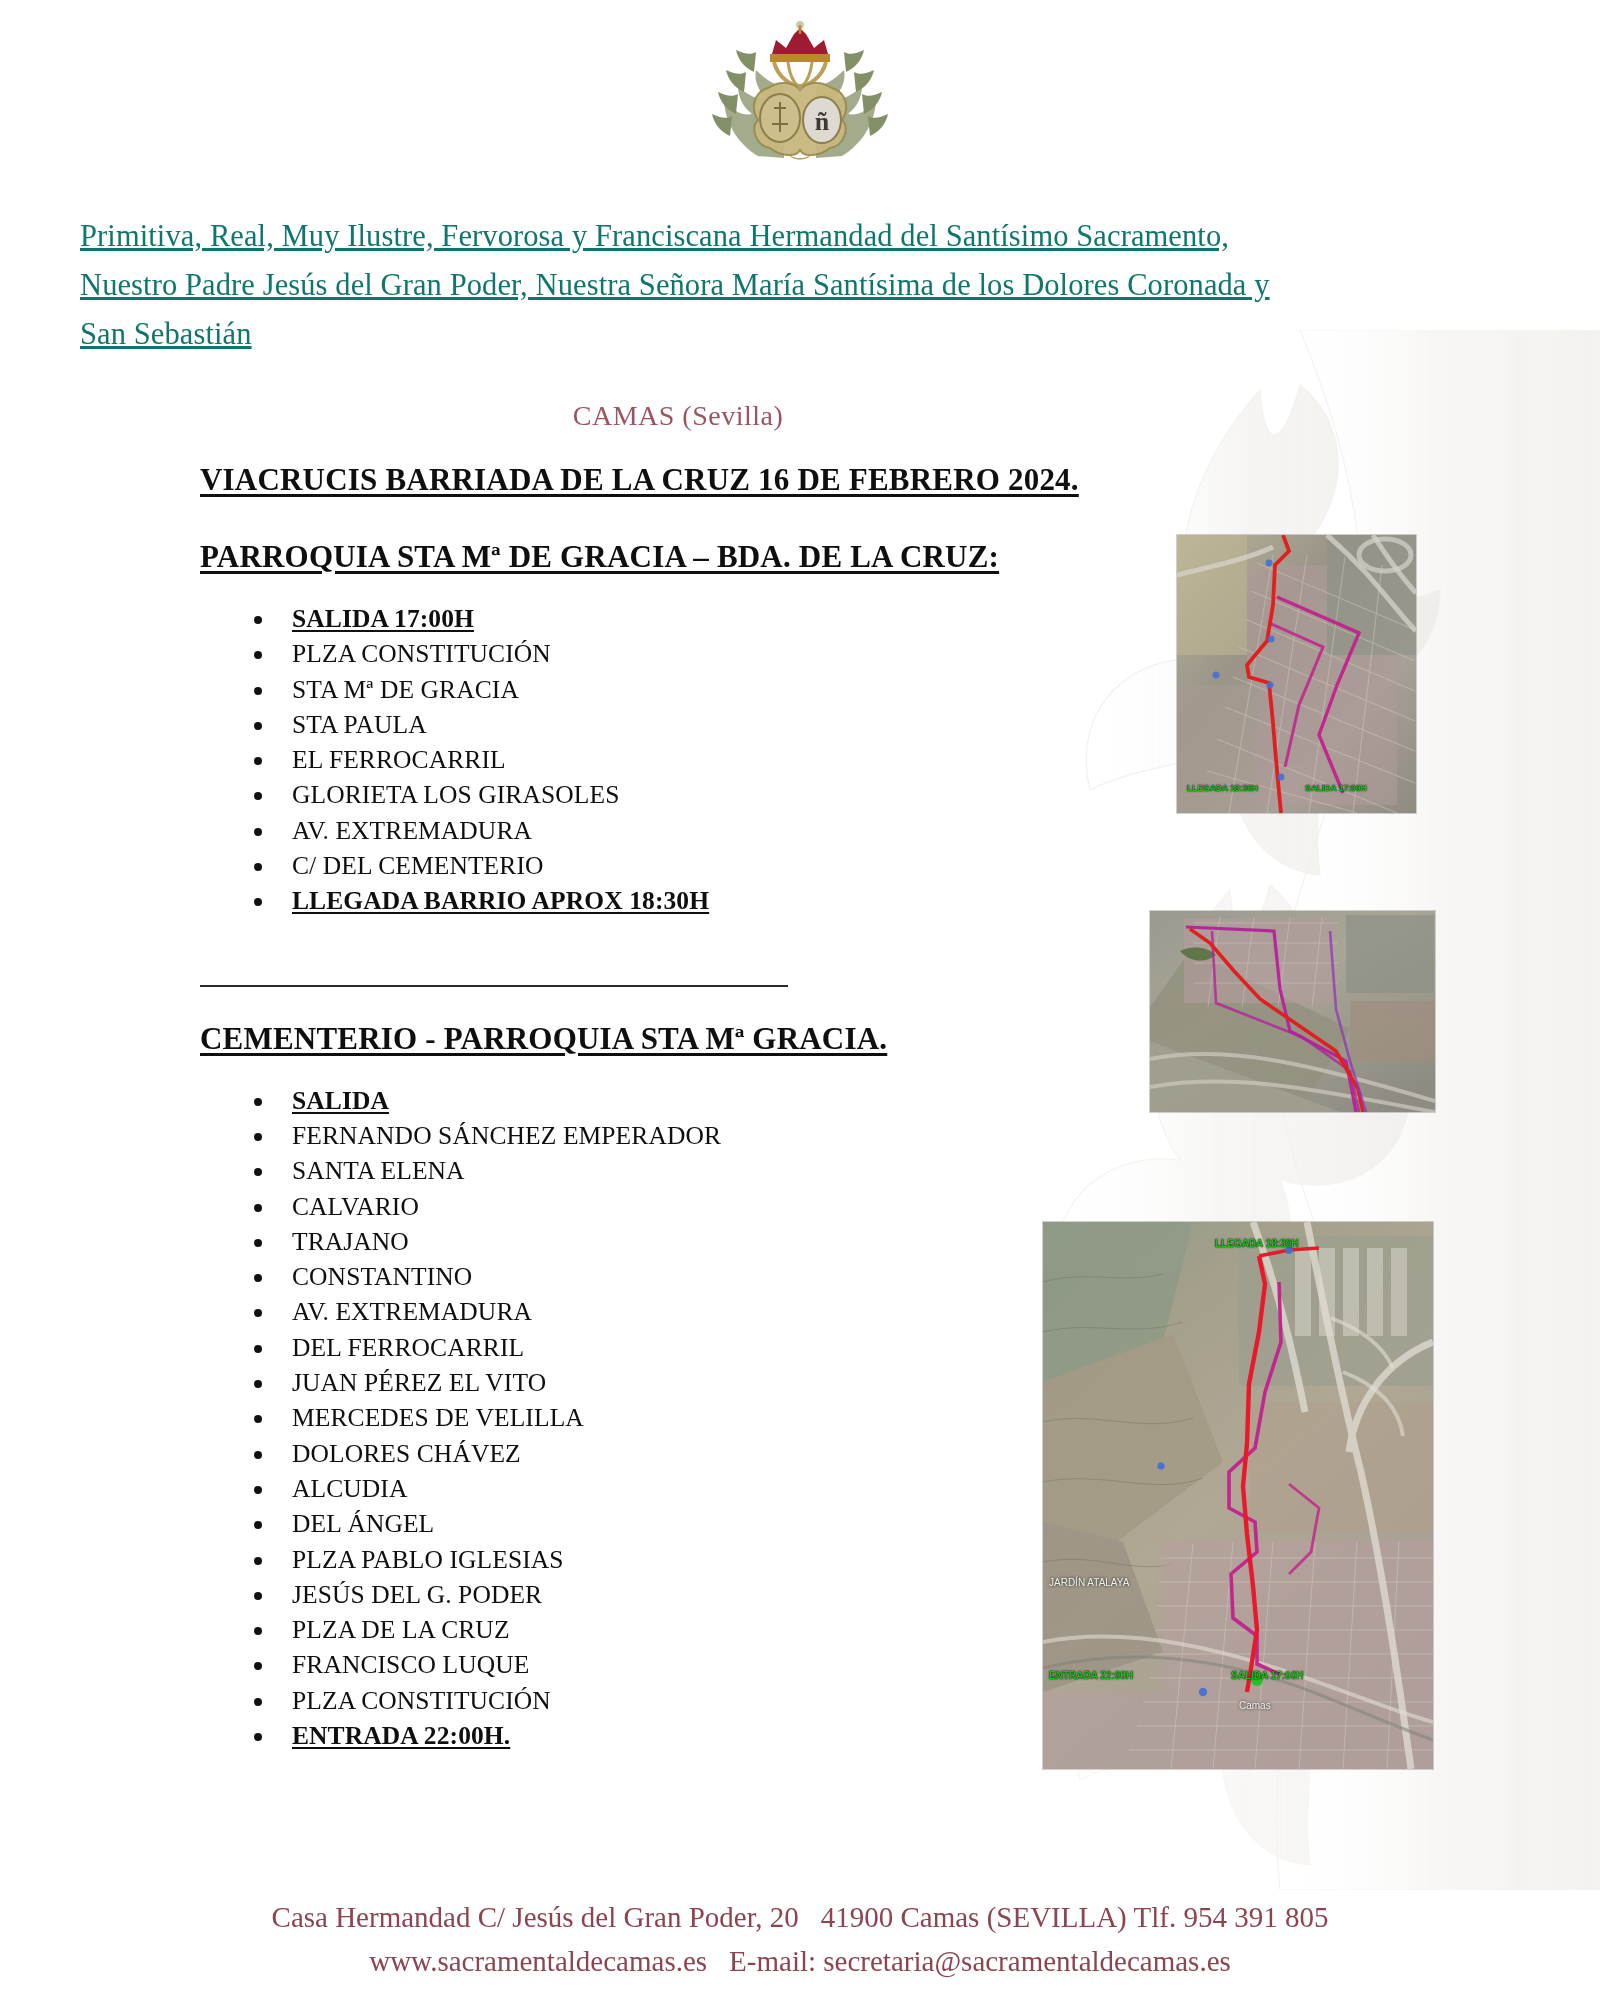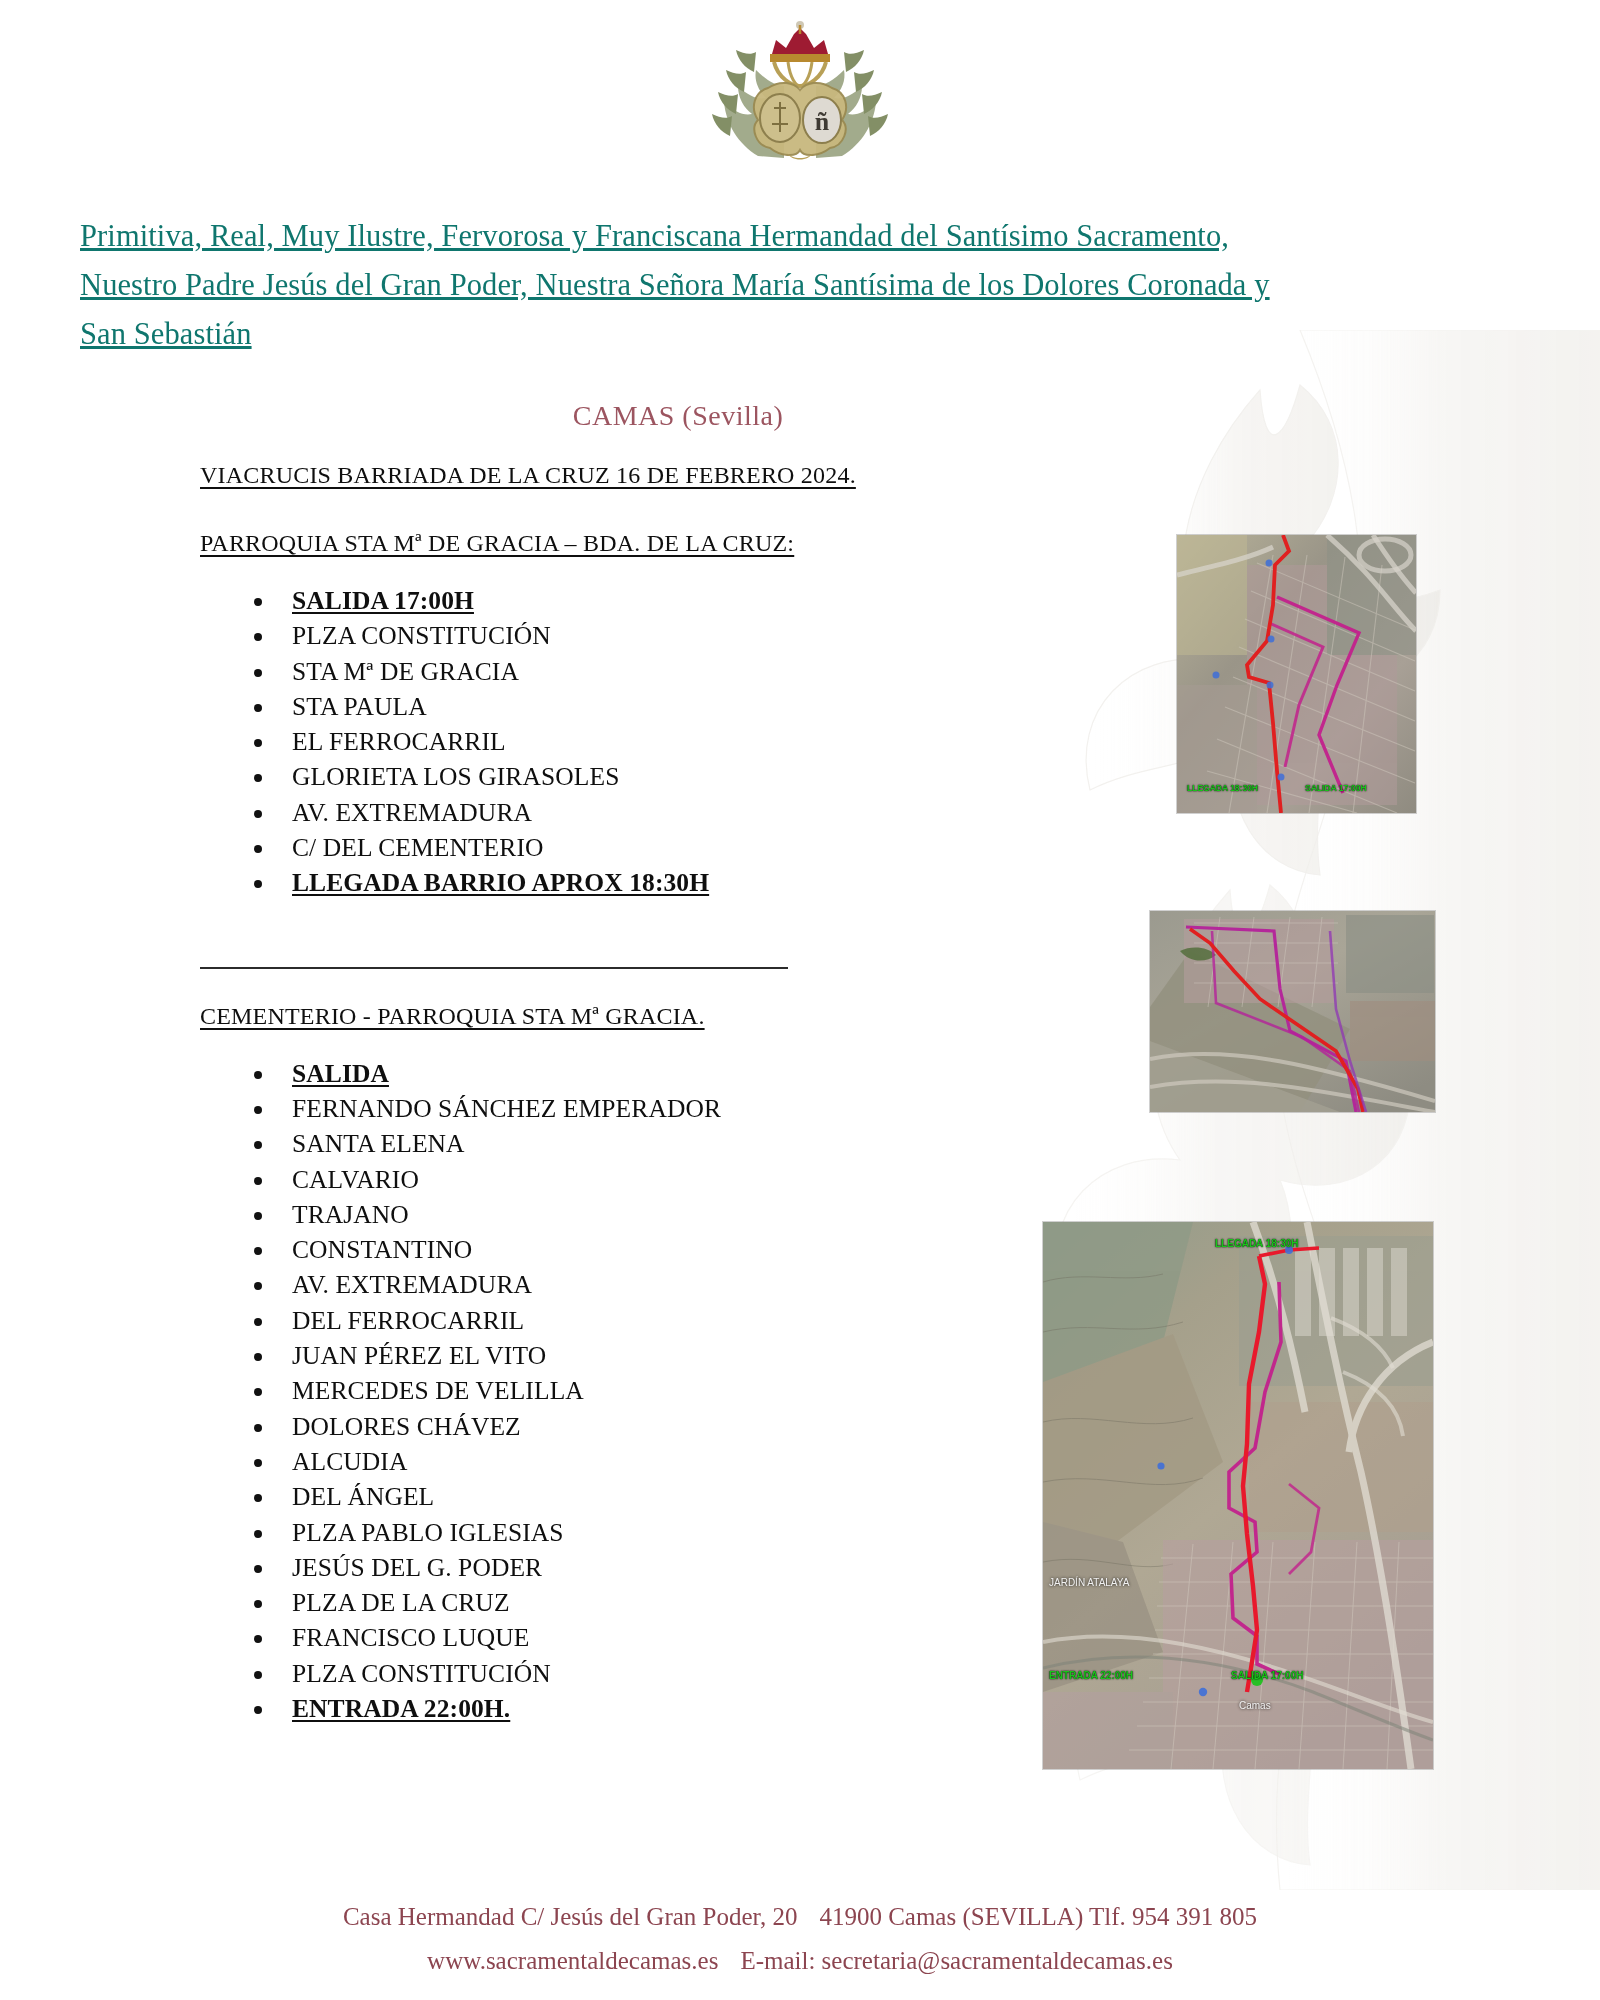--- a/index.html
+++ b/index.html
@@ -78,22 +78,22 @@
   
   .content {
     position: absolute;
     left: 200px;
     top: 462px;
     width: 890px;
     color: #0f0f0f;
   }
 
   .sec-head {
-    font-weight: normal;
-    font-size: 24px;
+    font-weight: bold;
+    font-size: 31px;
     letter-spacing: 0.2px;
     text-decoration: underline;
     text-underline-offset: 4px;
     margin: 0;
     white-space: nowrap;
   }
   .sec-head.h-main  { margin-top: 0; }
   .sec-head.h-sub   { margin-top: 41px; }
 
   ul.route {
@@ -136,21 +136,21 @@
   .sec2 { margin-top: 34px; }
 
   
   .footer {
     position: absolute;
     left: 0;
     width: 1600px;
     top: 1895px;
     text-align: center;
     color: #8c4550;
-    font-size: 25px;
+    font-size: 29px;
     line-height: 44px;
   }
   .footer .fl { display: block; white-space: nowrap; }
   .footer .gap { display: inline-block; width: 22px; }
 
   
   .map {
     position: absolute;
     z-index: 3;
     background: #9d9b8e;

